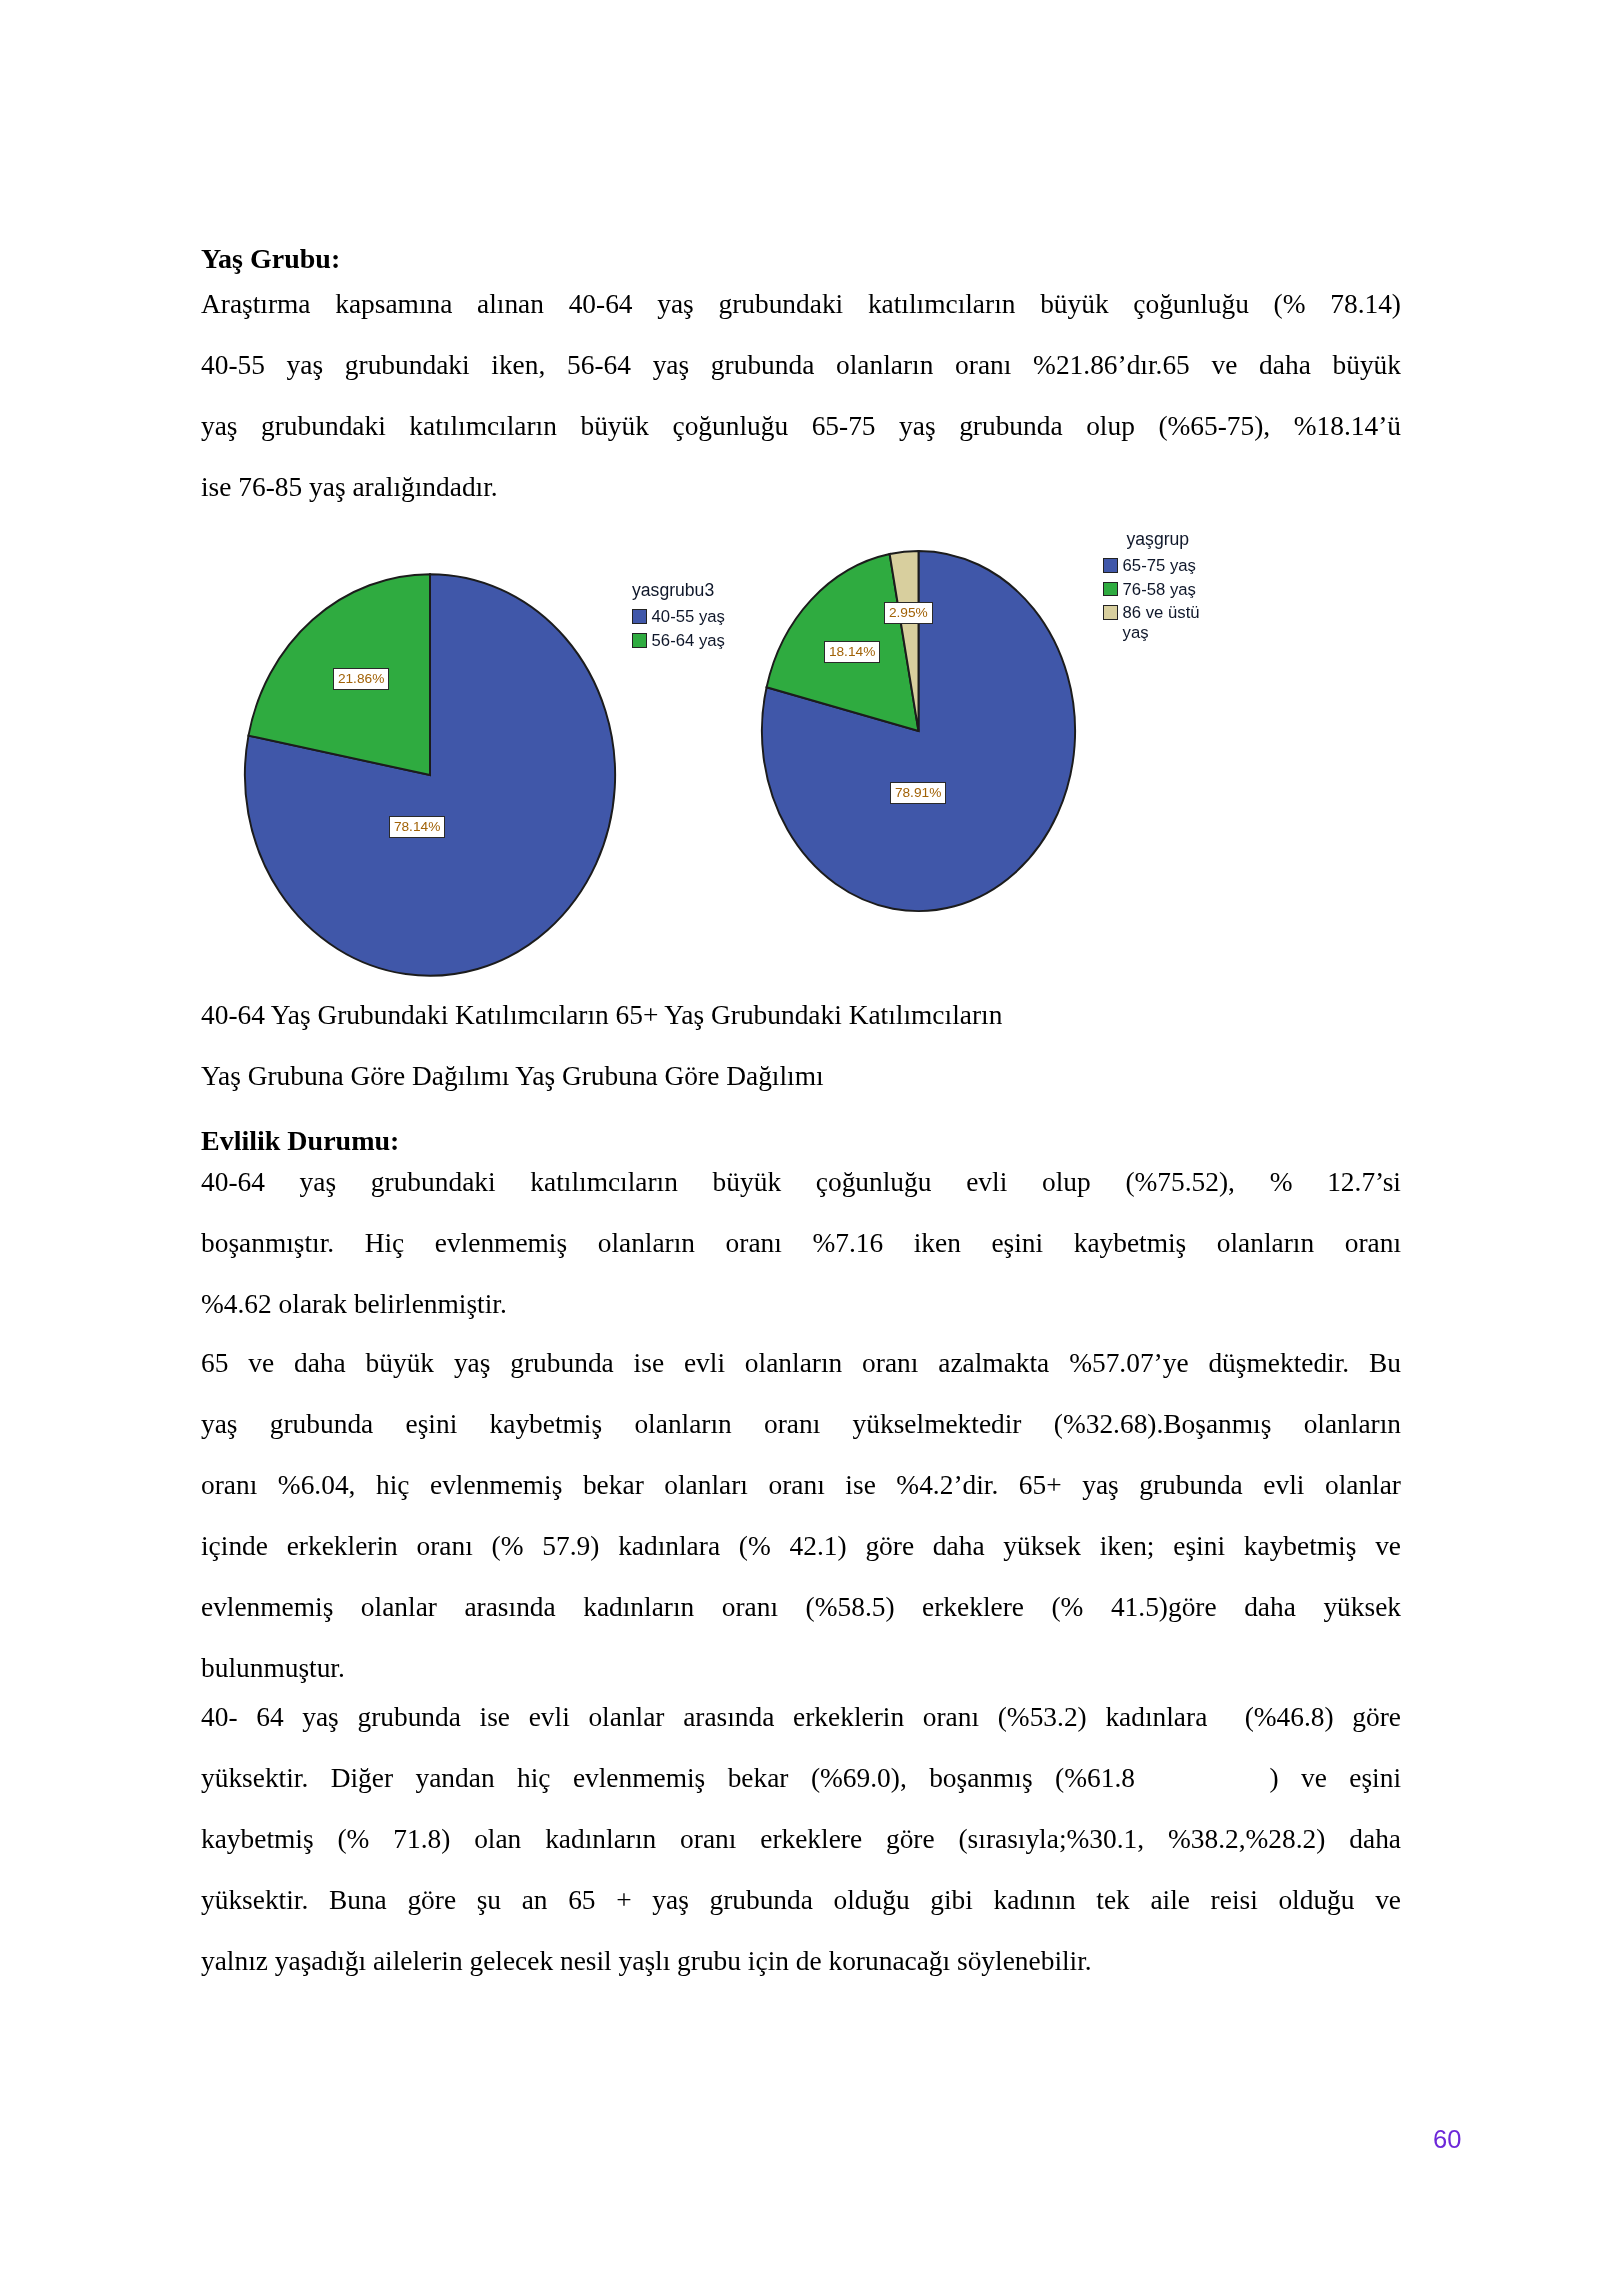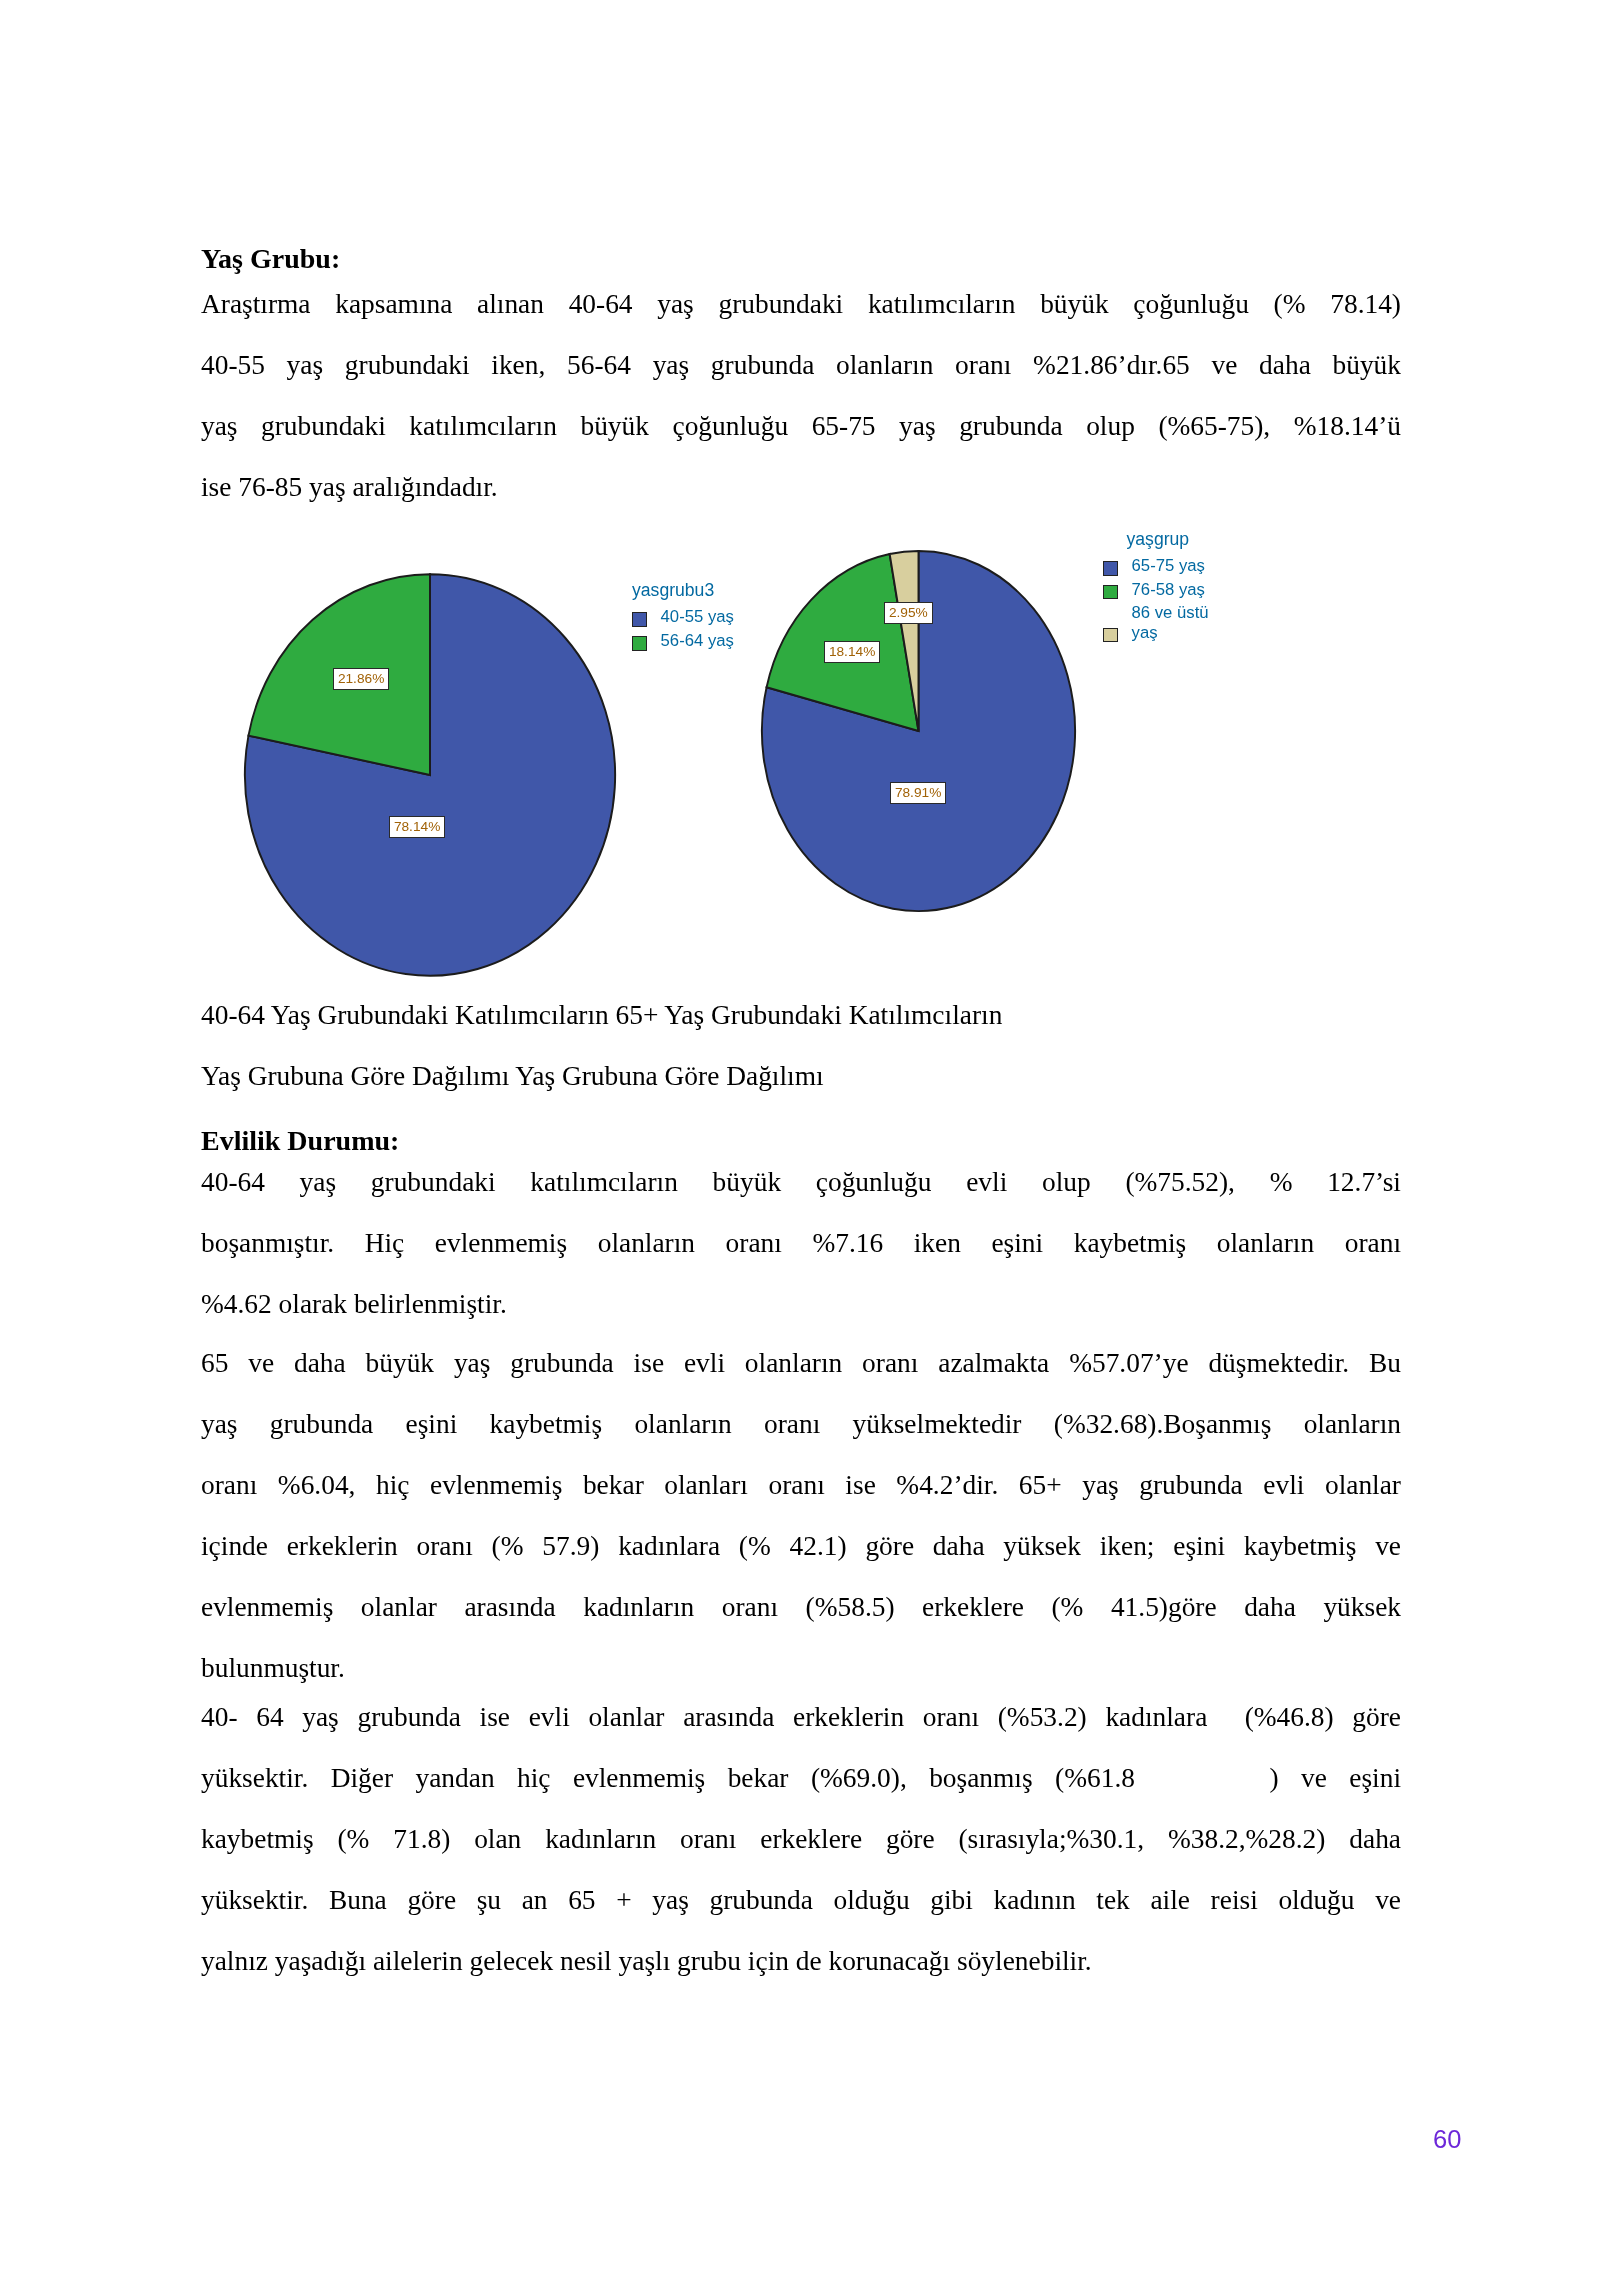--- a/index.html
+++ b/index.html
@@ -16,24 +16,24 @@
   .pline{text-align:justify;text-align-last:justify;white-space:normal;}
   .pline.last{text-align-last:left;}
   .para.caption .pline{text-align:left;text-align-last:left;}
   .charts{position:absolute;left:201px;top:519px;width:1220px;height:470px;}
   svg.pie{position:absolute;}
   .vlabel{
     position:absolute;background:#ffffff;border:1px solid #2a2a2a;
     font-family:"Liberation Sans",sans-serif;font-size:13.7px;line-height:17.6px;
     padding:1px 3.9px;color:#a16207;white-space:nowrap;
   }
-  .legend{position:absolute;font-family:"Liberation Sans",sans-serif;color:#0369a1;}
+  .legend{position:absolute;font-family:"Liberation Sans",sans-serif;color:#0f172a;}
   .legend-title{font-size:17.6px;line-height:21.6px;margin-bottom:5.9px;}
   .legend-right .legend-title{margin-left:23.5px;}
-  .legend-item{display:flex;align-items:flex-end;margin-bottom:3.9px;font-size:16.7px;line-height:19.6px;gap:9px;}
+  .legend-item{display:flex;align-items:flex-start;margin-bottom:3.9px;font-size:16.7px;line-height:19.6px;}
   .swatch{width:14.7px;height:14.7px;border:1px solid #222;margin-right:4.9px;flex:0 0 auto;margin-top:2px;box-sizing:border-box;}
   .legend-item .lbl{max-width:94px;}
   .pageno{
     position:absolute;left:1433px;top:2125px;
     font-family:"Liberation Sans",sans-serif;font-size:25.5px;line-height:29px;color:#6d28d9;
   }
 </style>
 </head>
 <body>
 

